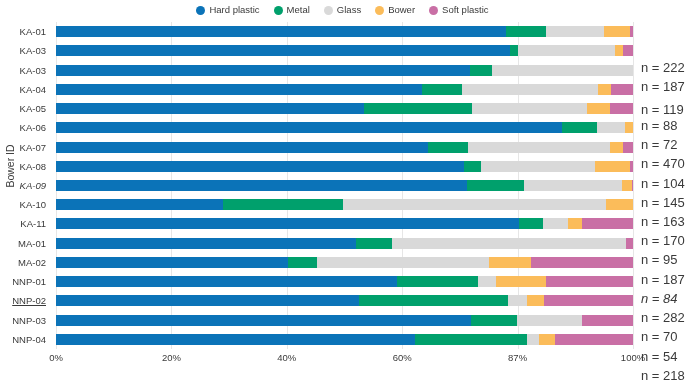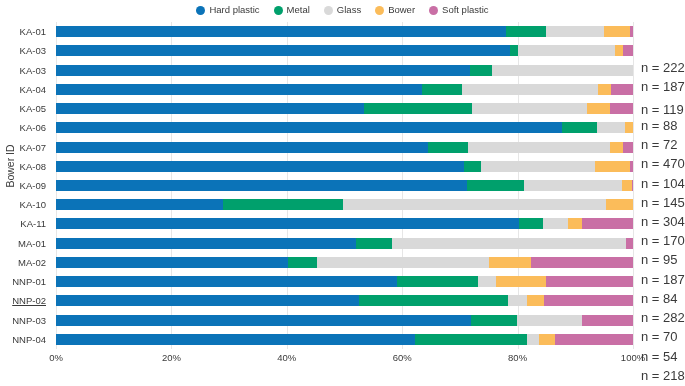--- a/index.html
+++ b/index.html
@@ -90,21 +90,21 @@
   <div class="ytitle">Bower ID</div>
   <div class="ylabels">
       <div class="ylabel" style="top: 4.11765px;">KA-01</div>
       <div class="ylabel" style="top: 23.3529px;">KA-03</div>
       <div class="ylabel" style="top: 42.5882px;">KA-03</div>
       <div class="ylabel" style="top: 61.8235px;">KA-04</div>
       <div class="ylabel" style="top: 81.0588px;">KA-05</div>
       <div class="ylabel" style="top: 100.294px;">KA-06</div>
       <div class="ylabel" style="top: 119.529px;">KA-07</div>
       <div class="ylabel" style="top: 138.765px;">KA-08</div>
-      <div class="ylabel" style="top: 158px;">KA-09</div>
+      <div class="ylabel" style="top: 158px; font-style: italic;">KA-09</div>
       <div class="ylabel" style="top: 177.235px; text-align: right;">KA-10</div>
       <div class="ylabel" style="top: 196.471px;">KA-11</div>
       <div class="ylabel" style="top: 215.706px;">MA-01</div>
       <div class="ylabel" style="top: 234.941px;">MA-02</div>
       <div class="ylabel" style="top: 254.176px;">NNP-01</div>
       <div class="ylabel" style="top: 273.412px; text-decoration: underline;">NNP-02</div>
       <div class="ylabel" style="top: 292.647px;">NNP-03</div>
       <div class="ylabel" style="top: 311.882px;">NNP-04</div>
     </div>
 
@@ -236,32 +236,32 @@
 
   <div class="nlabels">
       <div class="nlabel" style="top: 4.11765px;">n = 222</div>
       <div class="nlabel" style="top: 23.3529px;">n = 187</div>
       <div class="nlabel" style="top: 46px;">n = 119</div>
       <div class="nlabel" style="top: 61.8235px;">n = 88</div>
       <div class="nlabel" style="top: 81.0588px;">n = 72</div>
       <div class="nlabel" style="top: 100.294px;">n = 470</div>
       <div class="nlabel" style="top: 119.529px;">n = 104</div>
       <div class="nlabel" style="top: 138.765px;">n = 145</div>
-      <div class="nlabel" style="top: 158px;">n = 304</div>
+      <div class="nlabel" style="top: 158px;">n = 163</div>
       <div class="nlabel" style="top: 177.235px;">n = 170</div>
       <div class="nlabel" style="top: 196.471px;">n = 95</div>
       <div class="nlabel" style="top: 215.706px;">n = 187</div>
-      <div class="nlabel" style="top: 234.941px;">n = 84</div>
+      <div class="nlabel" style="top: 234.941px; font-style: italic;">n = 84</div>
       <div class="nlabel" style="top: 254.176px;">n = 282</div>
       <div class="nlabel" style="top: 273.412px;">n = 70</div>
       <div class="nlabel" style="top: 292.647px;">n = 54</div>
       <div class="nlabel" style="top: 311.882px;">n = 218</div>
     </div>
   <div class="xticks">
       <div class="xtick" style="left: 56px;">0%</div>
       <div class="xtick" style="left: 171.4px;">20%</div>
       <div class="xtick" style="left: 286.8px;">40%</div>
       <div class="xtick" style="left: 402.2px; text-align: right;">60%</div>
-      <div class="xtick" style="left: 517.6px;">80%</div>
+      <div class="xtick" style="left: 517.6px;">87%</div>
       <div class="xtick" style="left: 633px;">100%</div>
     </div>
 
 </div>
 
 </body></html>

